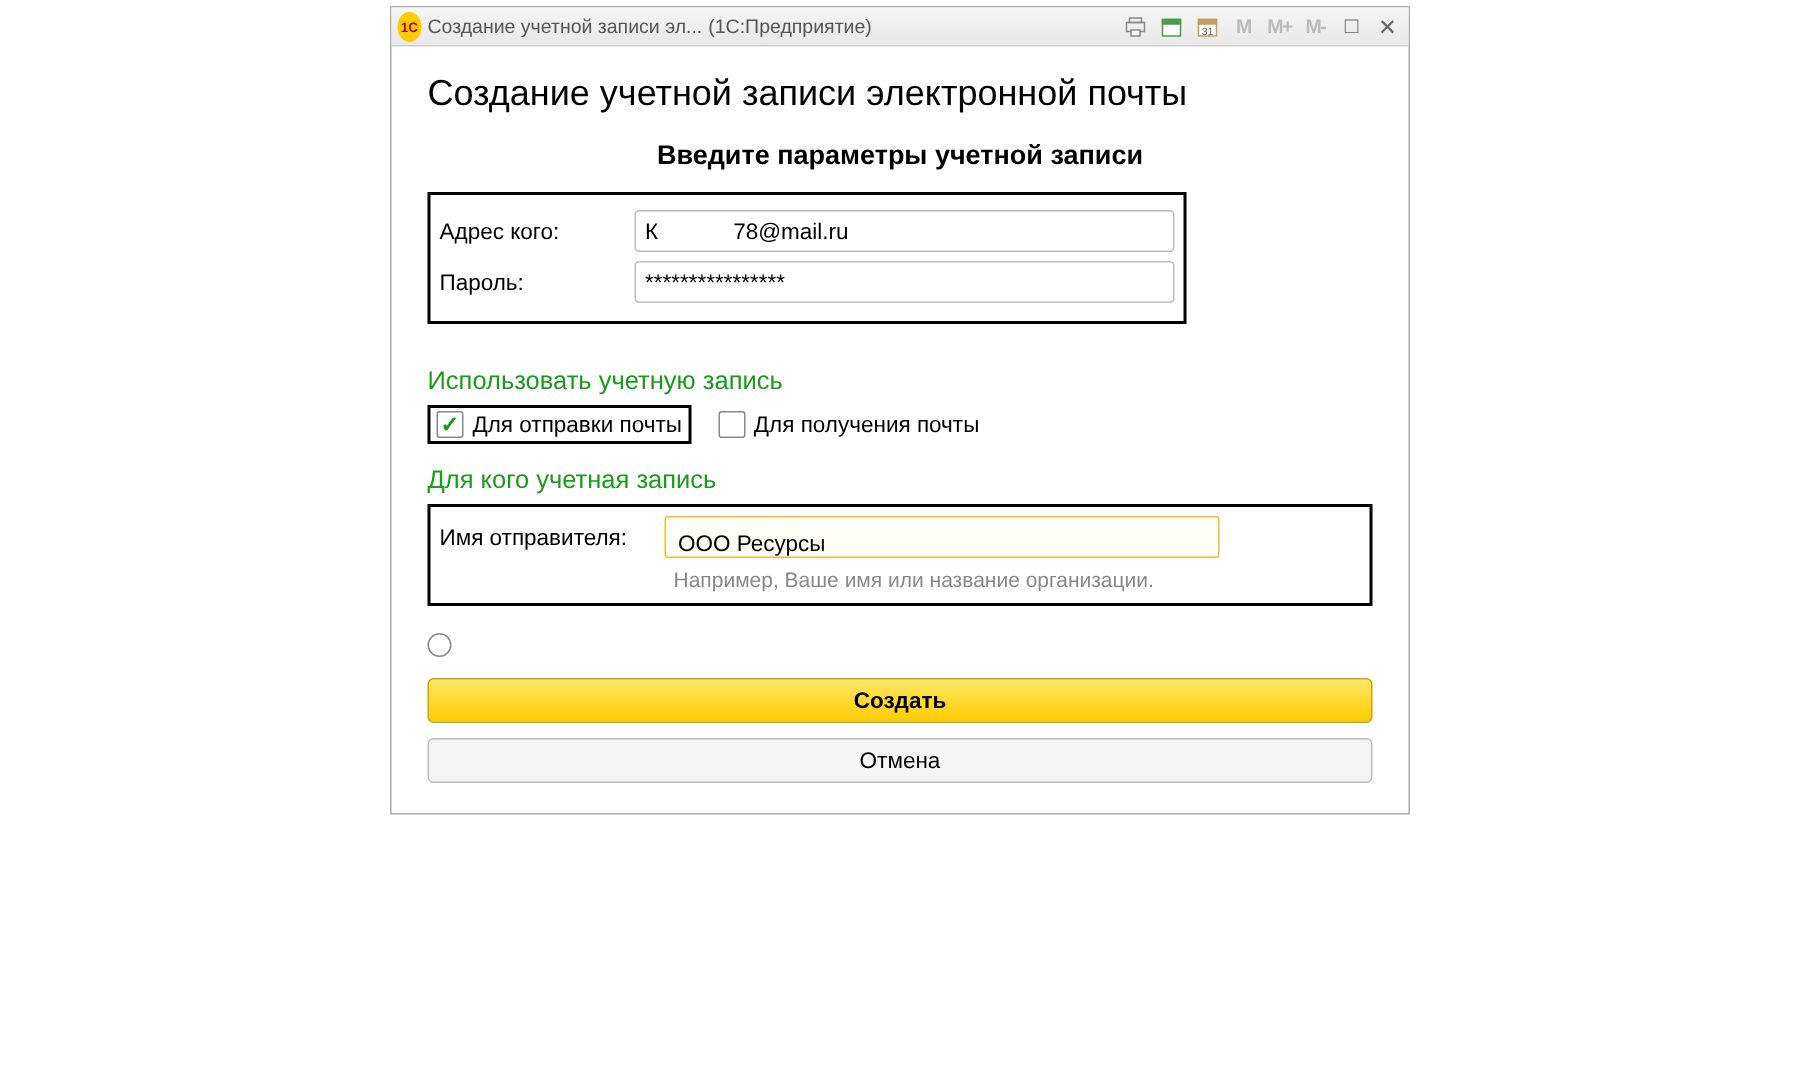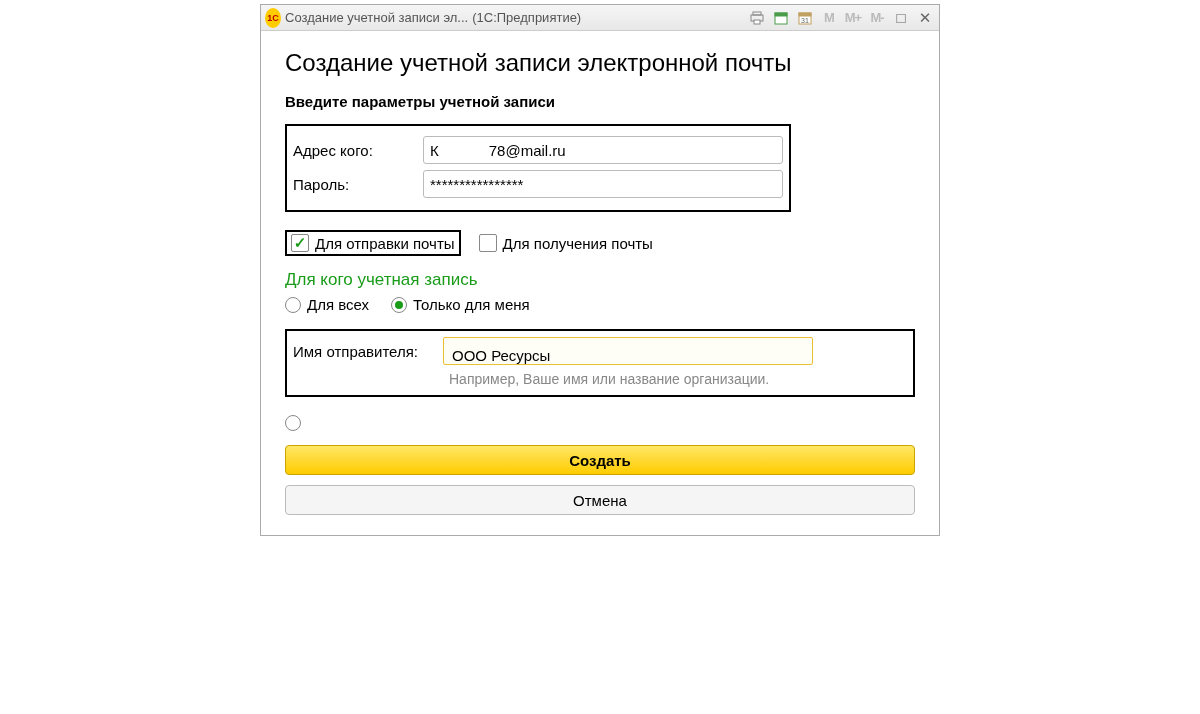--- a/index.html
+++ b/index.html
@@ -54,22 +54,23 @@
   .content {
     padding: 18px 24px 20px 24px;
   }
   h1.page-title {
     font-size: 24px;
     font-weight: normal;
     margin: 0 0 16px 0;
   }
   .subtitle {
     font-weight: bold;
-    font-size: 15px;
+    font-size: 18px;
     margin-bottom: 14px;
+    text-align: center;
   }
   .highlight-box {
     border: 2px solid #000;
     padding: 4px 6px 6px 6px;
     margin-bottom: 18px;
     display: inline-block;
   }
   .field-row {
     display: flex;
     align-items: center;
@@ -193,42 +194,33 @@
         </div>
       </div>
       <div class="field-row">
         <div class="field-label">Пароль:</div>
         <div class="pw-display">
           <span>****************</span>
         </div>
       </div>
     </div>
 
+    <div class="section-head">Использовать учетную запись</div>
     <div class="checkbox-row">
       <div class="hl-inline">
         <div class="checkbox checked"></div>
         <span>Для отправки почты</span>
       </div>
       <div class="cb-group">
         <div class="checkbox"></div>
         <span>Для получения почты</span>
       </div>
     </div>
 
     <div class="section-head">Для кого учетная запись</div>
-    <div class="radio-row">
-      <div class="radio-group">
-        <div class="radio"></div>
-        <span>Для всех</span>
-      </div>
-      <div class="radio-group">
-        <div class="radio checked"></div>
-        <span>Только для меня</span>
-      </div>
-    </div>
 
     <div class="sender-box">
       <div class="sender-row">
         <div class="sender-label">Имя отправителя:</div>
         <div class="sender-input">
           <span>ООО Ресурсы</span>
         </div>
       </div>
       <div class="hint">Например, Ваше имя или название организации.</div>
     </div>

